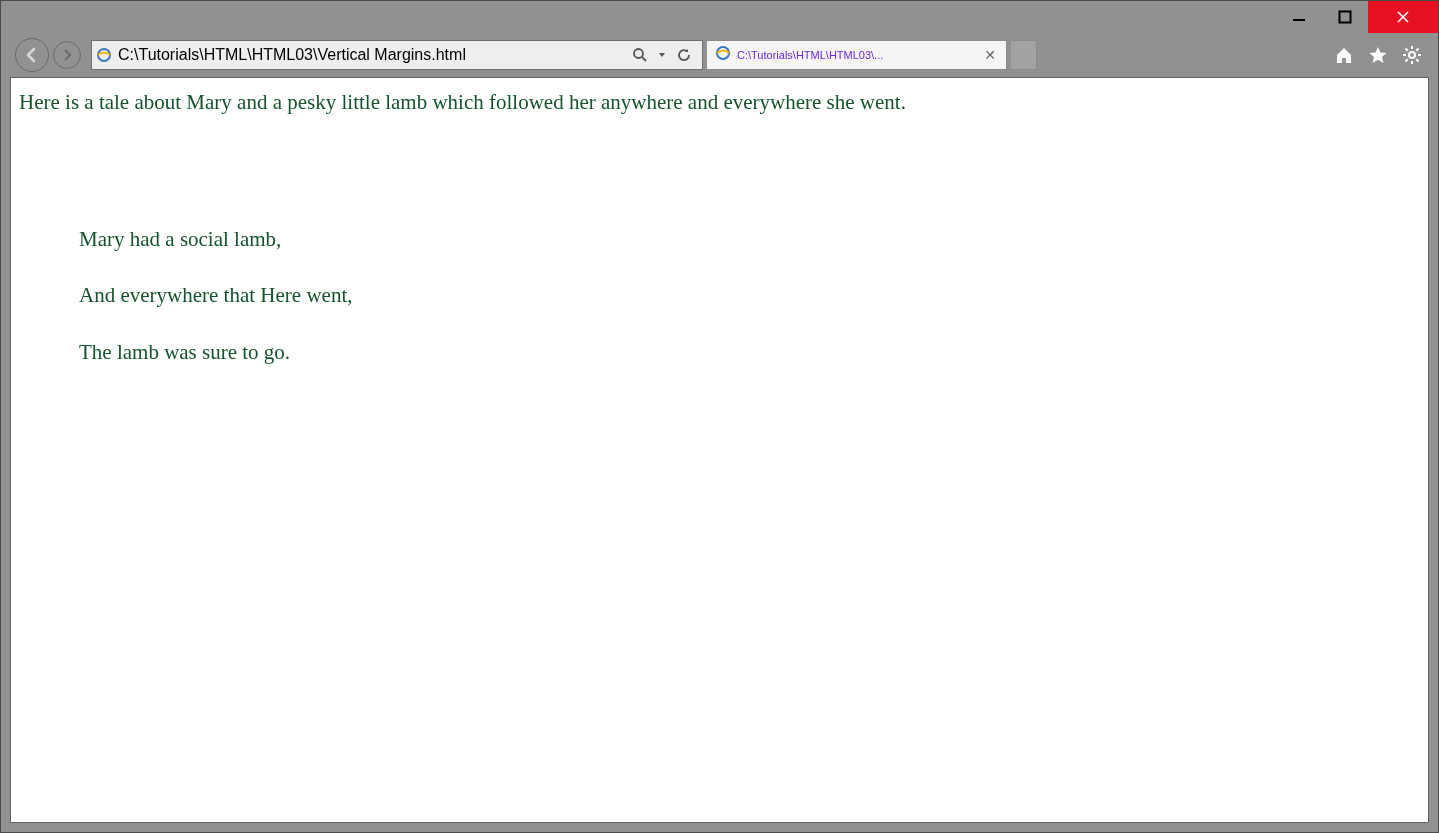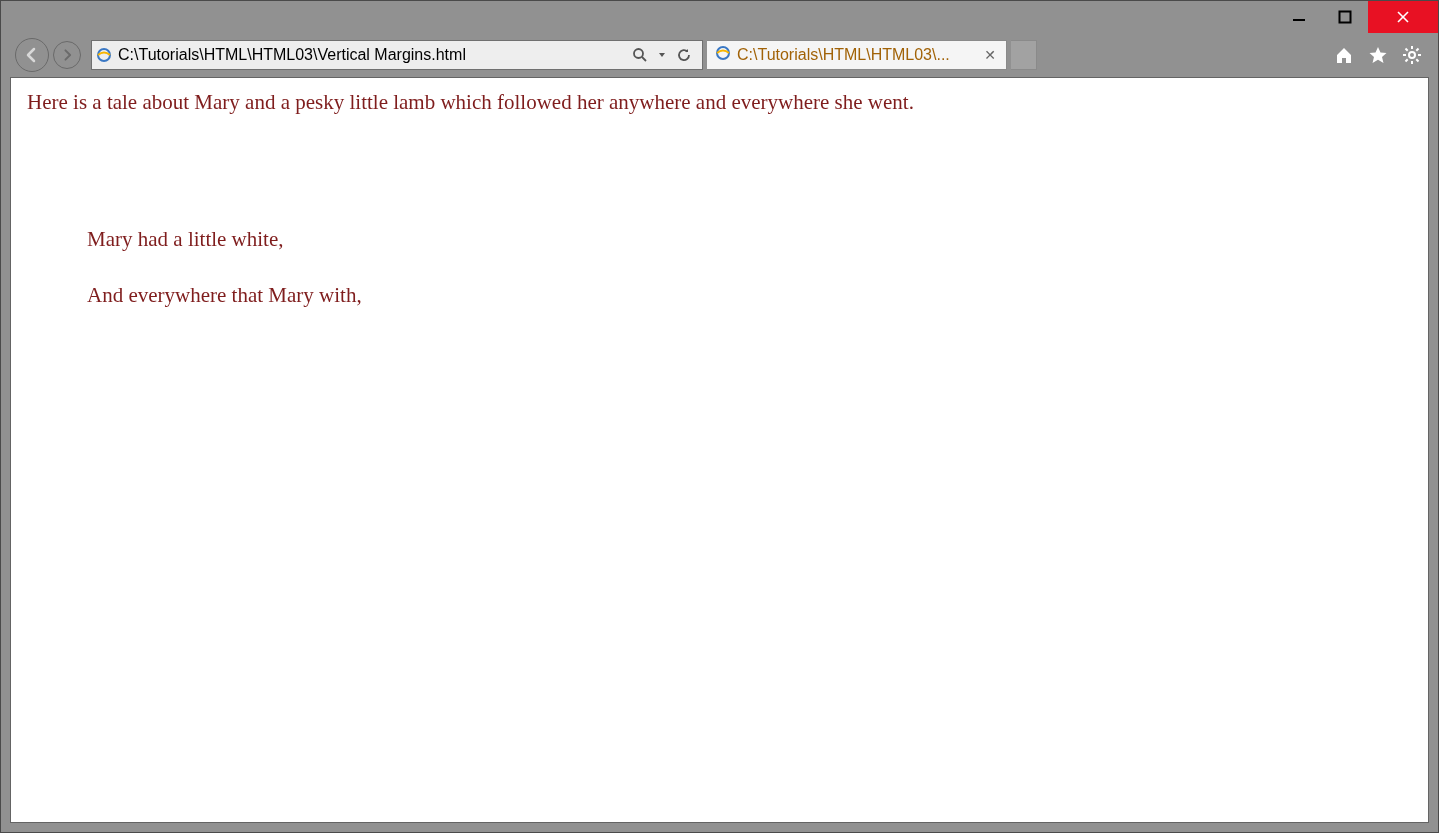--- a/index.html
+++ b/index.html
@@ -108,22 +108,22 @@
       background: #f5f5f5;
       border: 1px solid #8a8a8a;
       border-left: none;
       display: flex;
       align-items: center;
       padding: 0 8px;
       gap: 6px;
     }
     .tab-title {
       flex: 1;
-      font-size: 16px;
-      color: #a16207;
+      font-size: 11px;
+      color: #6d28d9;
       white-space: nowrap;
       overflow: hidden;
     }
     .tab-close {
       color: #666;
       cursor: pointer;
       font-size: 14px;
       padding: 0 2px;
     }
     .newtab {
@@ -151,22 +151,22 @@
       flex: 1;
       padding: 0 9px 9px 9px;
       display: flex;
     }
     .content {
       flex: 1;
       background: #fff;
       border: 1px solid #646464;
       font-family: "Times New Roman", Times, serif;
       font-size: 21px;
-      color: #7f1d1d;
-      padding: 10px 16px;
+      color: #14532d;
+      padding: 10px 8px;
       line-height: 1.35;
       overflow: auto;
     }
     .poem {
       margin-left: 60px;
       margin-top: 80px;
       margin-bottom: 80px;
       white-space: pre-line;
     }
   </style>
@@ -275,19 +275,20 @@
             </g>
           </svg>
       </span>
     </div>
   </div>
 
   <div class="content-wrap">
     <div class="content">
       <p>Here is a tale about Mary and a pesky little lamb which followed her anywhere and everywhere she went.</p>
       <div class="poem">
-        <div>Mary had a little white,</div>
-        <div>And everywhere that Mary with,</div>
+        <div>Mary had a social lamb,</div>
+        <div>And everywhere that Here went,</div>
+        <div>The lamb was sure to go.</div>
       </div>
     </div>
   </div>
 
 </div>
 
 </body></html>

